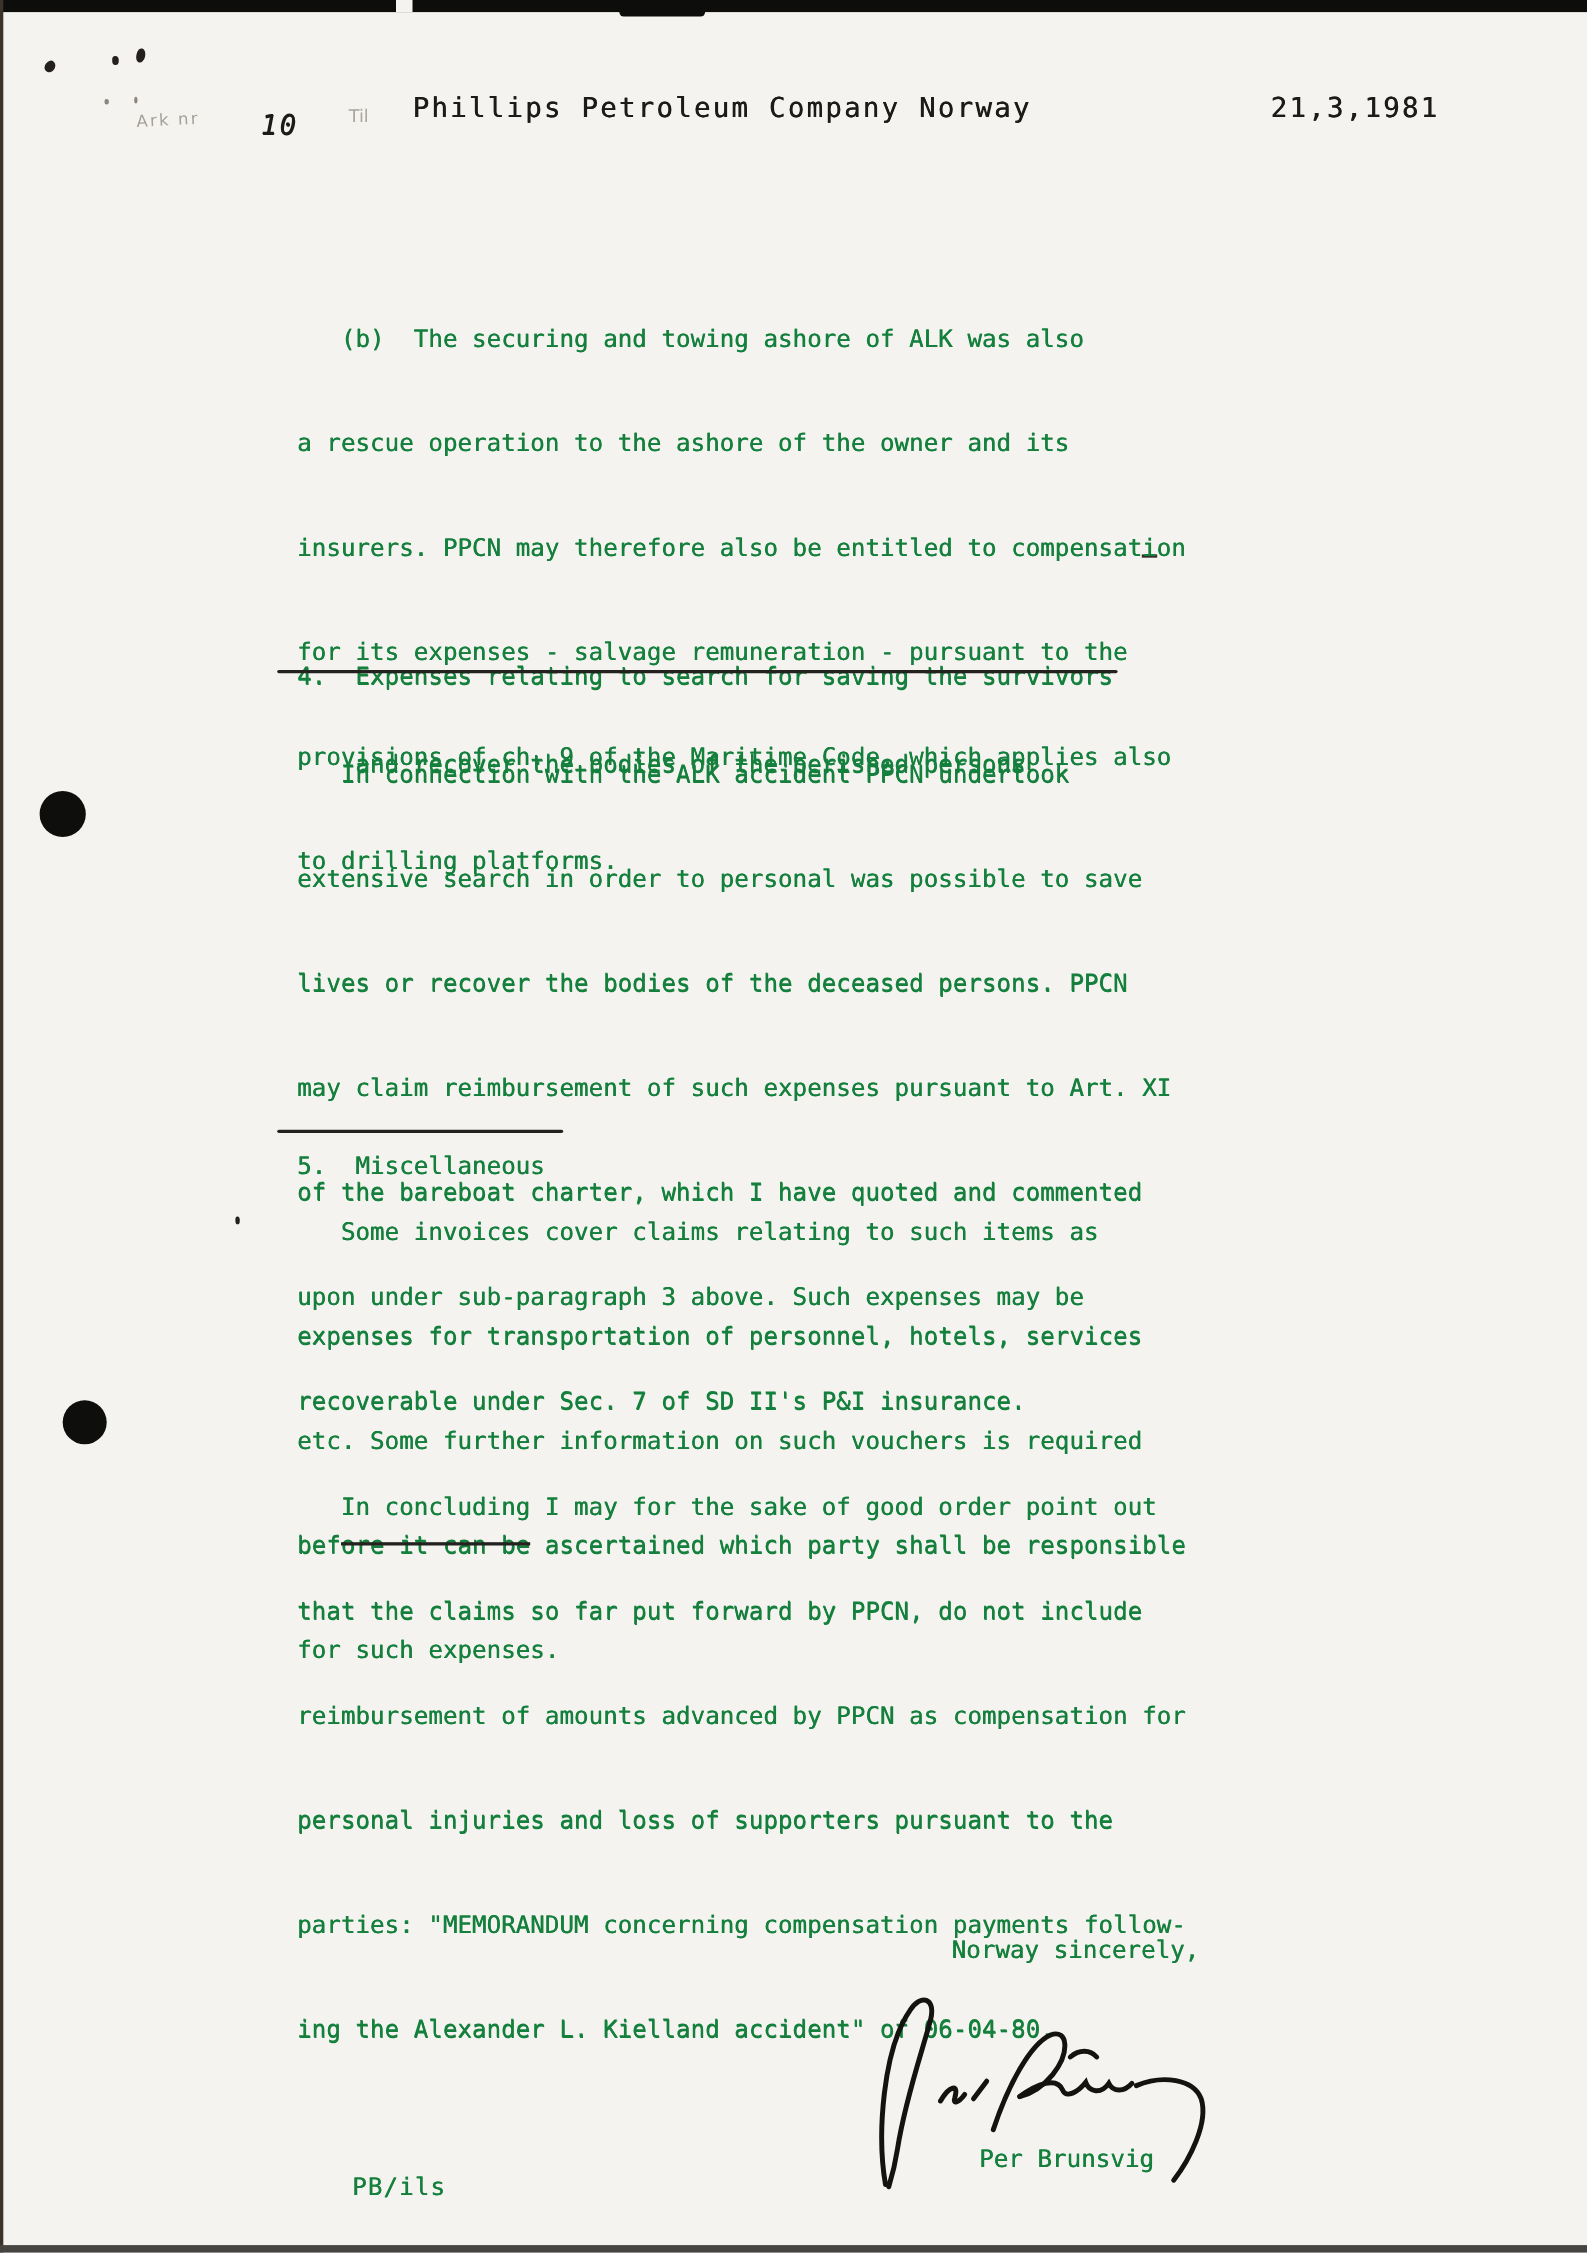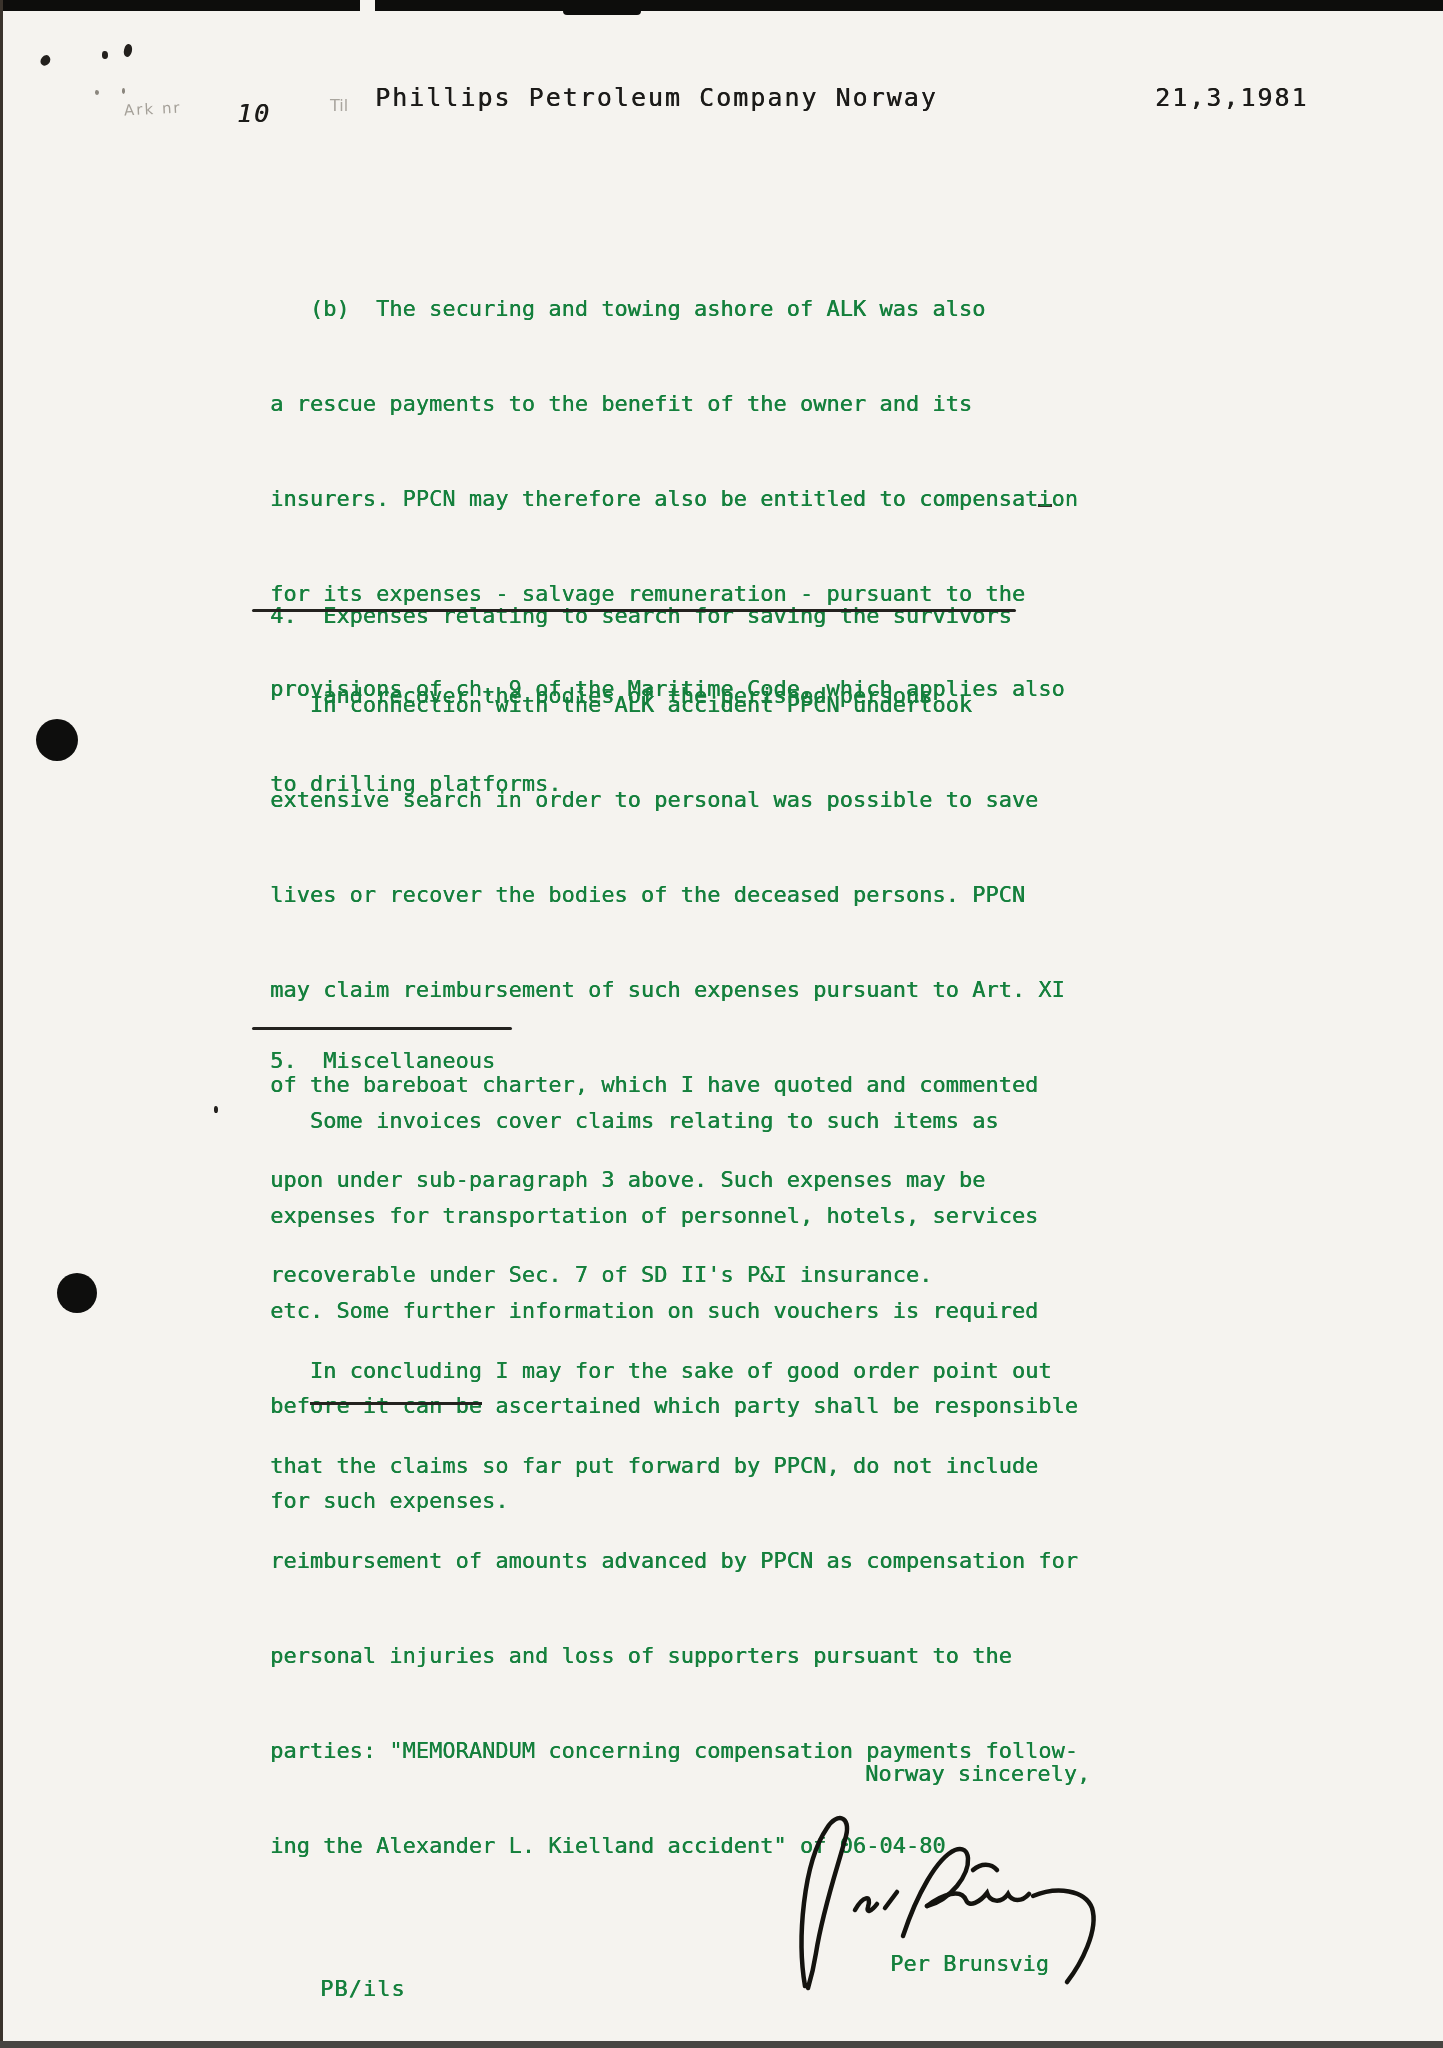--- a/index.html
+++ b/index.html
@@ -58,27 +58,27 @@
   <div class="speck" style="left:41px;top:55px;width:9px;height:11px;transform:rotate(40deg);"></div>
   <div class="speck" style="left:102px;top:51px;width:6px;height:8px;"></div>
   <div class="speck" style="left:124px;top:44px;width:8px;height:13px;transform:rotate(14deg);"></div>
   <div class="speck" style="left:95px;top:90px;width:4px;height:5px;background:#8b867e;"></div>
   <div class="speck" style="left:122px;top:88px;width:3px;height:6px;background:#8b867e;"></div>
   <div class="speck" style="left:214px;top:1106px;width:4px;height:7px;"></div>
   <div style="position:absolute;left:1038px;top:504px;width:14px;height:3px;background:#34312d;"></div>
 
   <div class="stamp" style="left:124px;top:100px;font-size:15px;letter-spacing:2px;transform:rotate(-3deg);opacity:.85;">Ark nr</div>
   <div class="hdr" style="left:237px;top:99px;font-style:italic;">10</div>
-  <div class="stamp" style="left:330px;top:96px;font-size:16px;opacity:.8;">Til</div>
+  <div class="stamp" style="left:317px;top:96px;font-size:16px;opacity:.8;">Til</div>
   <div class="hdr" style="left:375px;top:83px;">Phillips Petroleum Company Norway</div>
   <div class="hdr" style="left:1155px;top:83px;">21,3,1981</div>
 
   <div class="blk tw lh45" style="left:270px;top:236px;">
     <div class="tline">   (b)  The securing and towing ashore of ALK was also</div>
-    <div class="tline">a rescue payments to the benefit of the owner and its</div>
+    <div class="tline">a rescue operation to the ashore of the owner and its</div>
     <div class="tline">insurers. PPCN may therefore also be entitled to compensation</div>
     <div class="tline">for its expenses - salvage remuneration - pursuant to the</div>
     <div class="tline">provisions of ch. 9 of the Maritime Code, which applies also</div>
     <div class="tline">to drilling platforms.</div>
   </div>
 
   <div class="blk tw lh30" style="left:270px;top:551px;">
     <div class="tline">4.  Expenses relating to search for saving the survivors</div>
     <div class="tline">    and recover the bodies of the perished persons</div>
   </div>

